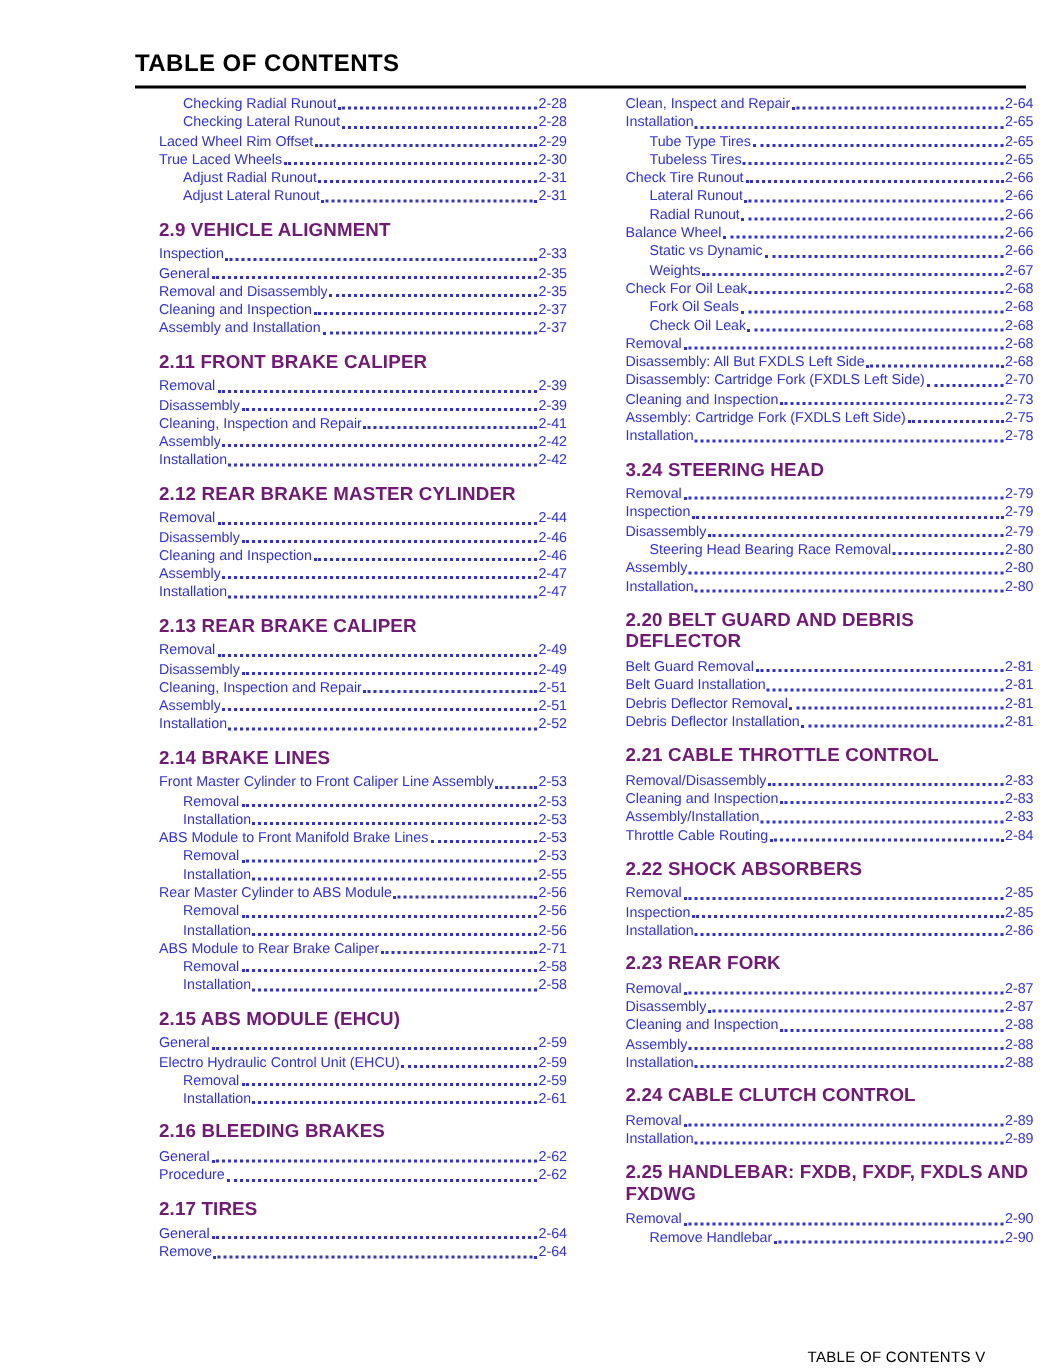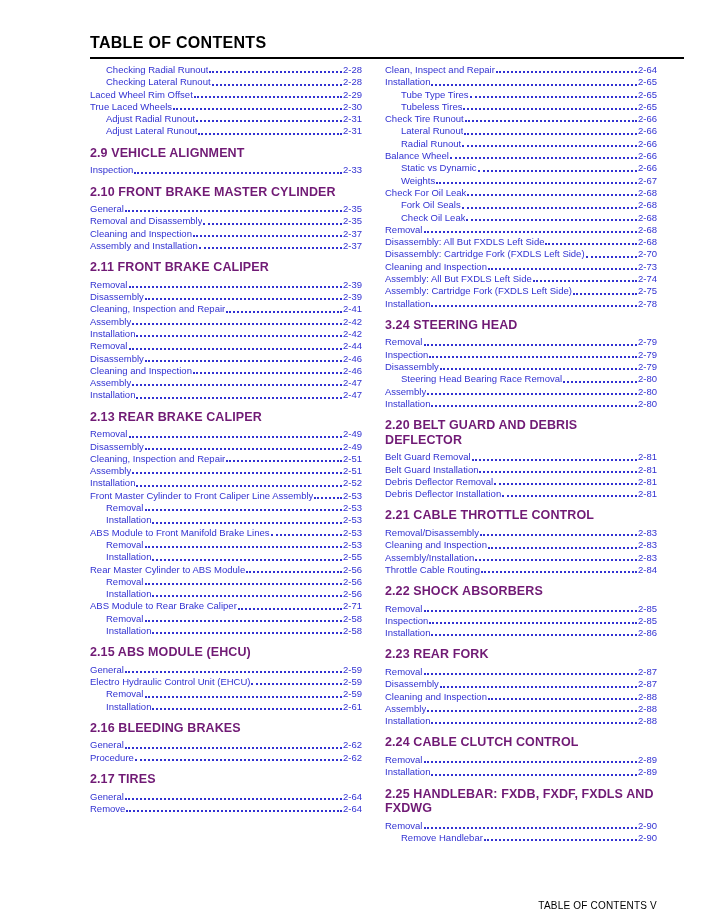--- a/index.html
+++ b/index.html
@@ -32,20 +32,21 @@
     margin: 6px 0 0 0;
   }
   .columns {
     display: flex;
     margin-top: 5px;
     gap: 23px;
   }
   .column {
     width: 272px;
     flex: 0 0 272px;
+    margin-left: 16px;
   }
   .section-heading {
     font-size: 12.5px;
     font-weight: bold;
     color: #701a75;
     line-height: 14.5px;
     margin: 8px 0 4px 0;
     letter-spacing: 0.1px;
   }
   .section:first-child .section-heading { margin-top: 0; }
@@ -125,21 +126,20 @@
         </div>
         <div class="section">
           <h2 class="section-heading">2.9 VEHICLE ALIGNMENT</h2>
           <div class="entry">
             <span class="label">Inspection</span>
             <span class="dots"></span>
             <span class="pagenum">2-33</span>
           </div>
         </div>
         <div class="section">
-          <h2 class="section-heading">2.10 FRONT BRAKE MASTER CYLINDER</h2>
           <div class="entry">
             <span class="label">General</span>
             <span class="dots"></span>
             <span class="pagenum">2-35</span>
           </div>
           <div class="entry">
             <span class="label">Removal and Disassembly</span>
             <span class="dots"></span>
             <span class="pagenum">2-35</span>
           </div>
@@ -176,20 +176,21 @@
             <span class="dots"></span>
             <span class="pagenum">2-42</span>
           </div>
           <div class="entry">
             <span class="label">Installation</span>
             <span class="dots"></span>
             <span class="pagenum">2-42</span>
           </div>
         </div>
         <div class="section">
+          <h2 class="section-heading">2.12 REAR BRAKE MASTER CYLINDER</h2>
           <div class="entry">
             <span class="label">Removal</span>
             <span class="dots"></span>
             <span class="pagenum">2-44</span>
           </div>
           <div class="entry">
             <span class="label">Disassembly</span>
             <span class="dots"></span>
             <span class="pagenum">2-46</span>
           </div>
@@ -231,20 +232,21 @@
             <span class="dots"></span>
             <span class="pagenum">2-51</span>
           </div>
           <div class="entry">
             <span class="label">Installation</span>
             <span class="dots"></span>
             <span class="pagenum">2-52</span>
           </div>
         </div>
         <div class="section">
+          <h2 class="section-heading">2.14 BRAKE LINES</h2>
           <div class="entry">
             <span class="label">Front Master Cylinder to Front Caliper Line Assembly</span>
             <span class="dots"></span>
             <span class="pagenum">2-53</span>
           </div>
           <div class="entry indent-1">
             <span class="label">Removal</span>
             <span class="dots"></span>
             <span class="pagenum">2-53</span>
           </div>
@@ -430,25 +432,20 @@
           </div>
           <div class="entry">
             <span class="label">Disassembly: Cartridge Fork (FXDLS Left Side)</span>
             <span class="dots"></span>
             <span class="pagenum">2-70</span>
           </div>
           <div class="entry">
             <span class="label">Cleaning and Inspection</span>
             <span class="dots"></span>
             <span class="pagenum">2-73</span>
-          </div>
-          <div class="entry">
-            <span class="label">Assembly: All But FXDLS Left Side</span>
-            <span class="dots"></span>
-            <span class="pagenum">2-74</span>
           </div>
           <div class="entry">
             <span class="label">Assembly: Cartridge Fork (FXDLS Left Side)</span>
             <span class="dots"></span>
             <span class="pagenum">2-75</span>
           </div>
           <div class="entry">
             <span class="label">Installation</span>
             <span class="dots"></span>
             <span class="pagenum">2-78</span>

